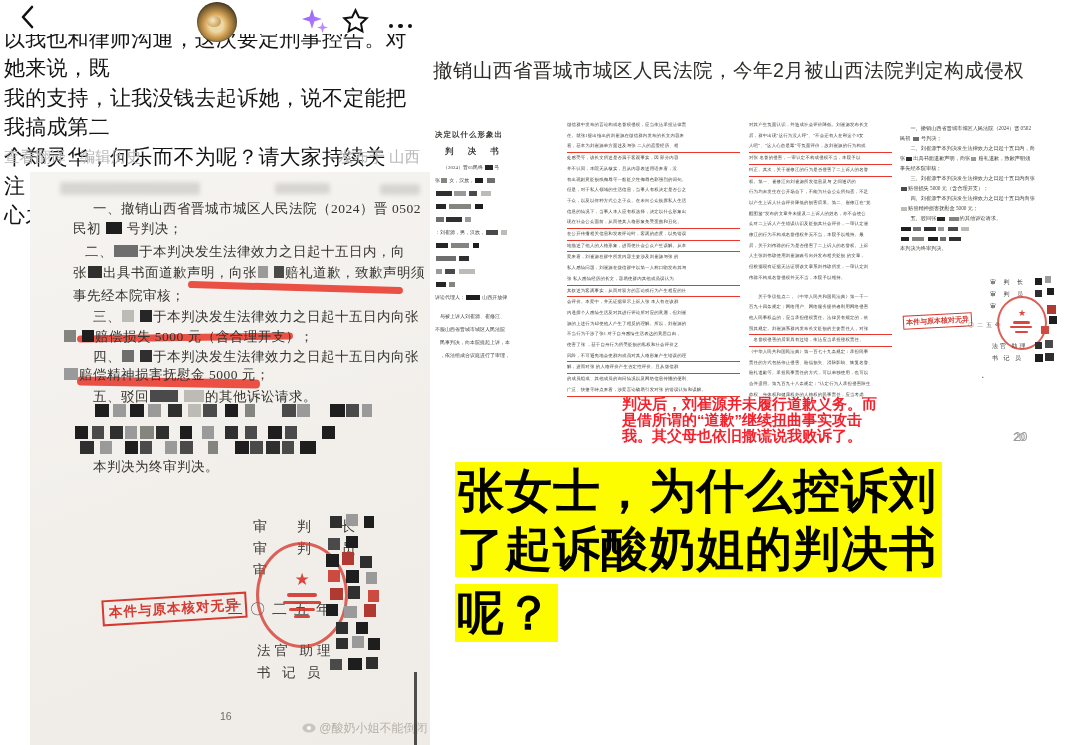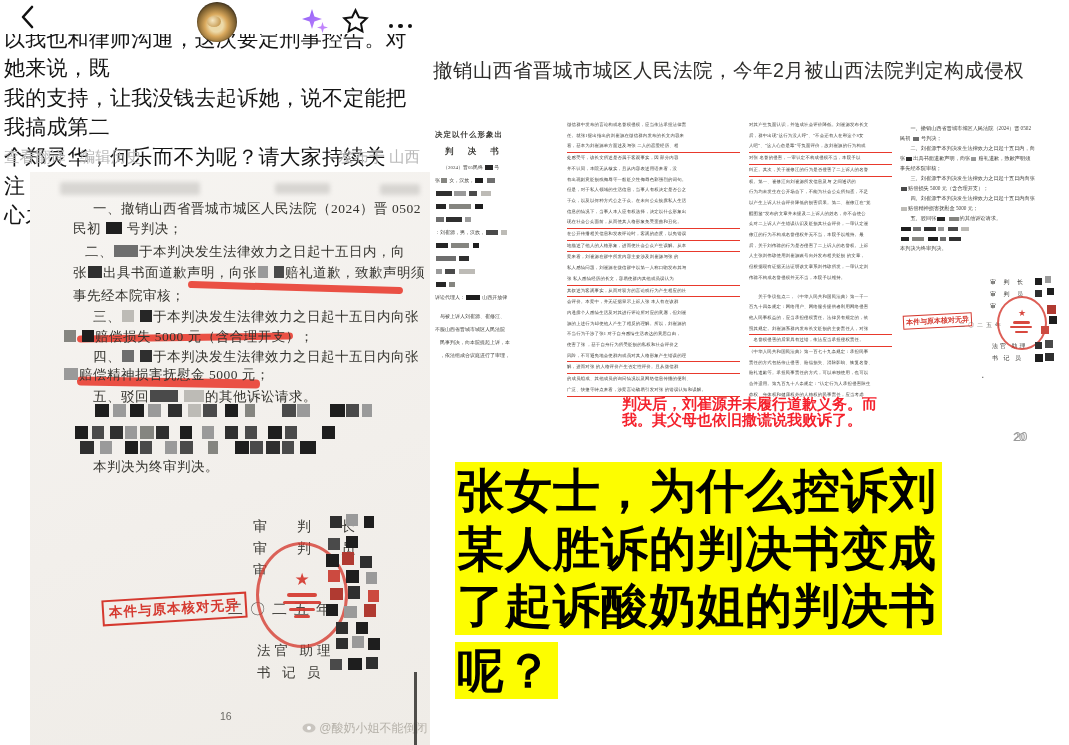--- a/index.html
+++ b/index.html
@@ -337,22 +337,22 @@
     <div class="pxr" style="left: 152px; top: 196px; width: 8px; height: 8px; background: rgb(30, 30, 30);"></div>
     <div class="pxr" style="left: 144px; top: 206px; width: 8px; height: 8px; background: rgb(204, 74, 64);"></div>
     <div class="pxr" style="left: 138px; top: 222px; width: 7px; height: 7px; background: rgb(47, 47, 47);"></div>
     <div class="pxr" style="left: 148px; top: 220px; width: 8px; height: 8px; background: rgb(74, 74, 74);"></div>
     <div class="pxr" style="left: 138px; top: 234px; width: 8px; height: 8px; background: rgb(30, 30, 30);"></div>
     <div class="pxr" style="left: 148px; top: 233px; width: 9px; height: 8px; background: rgb(47, 47, 47);"></div>
   </div>
 
 <div id="annotation">
     <div>判决后，刘崔源并未履行道歉义务。而</div>
+    <div>是借所谓的“道歉”继续扭曲事实攻击</div>
     <div>我。其父母也依旧撒谎说我败诉了。</div>
   </div>
 <div id="page20" style="display: block;">20</div>
 
 <div id="yellow-caption">
     <div class="yl">张女士，为什么控诉刘</div>
-    <div class="yl">某人胜诉的判决书变成</div>
     <div class="yl">了起诉酸奶姐的判决书</div>
     <div class="yl last">呢？</div>
   </div>
 
 </body></html>

